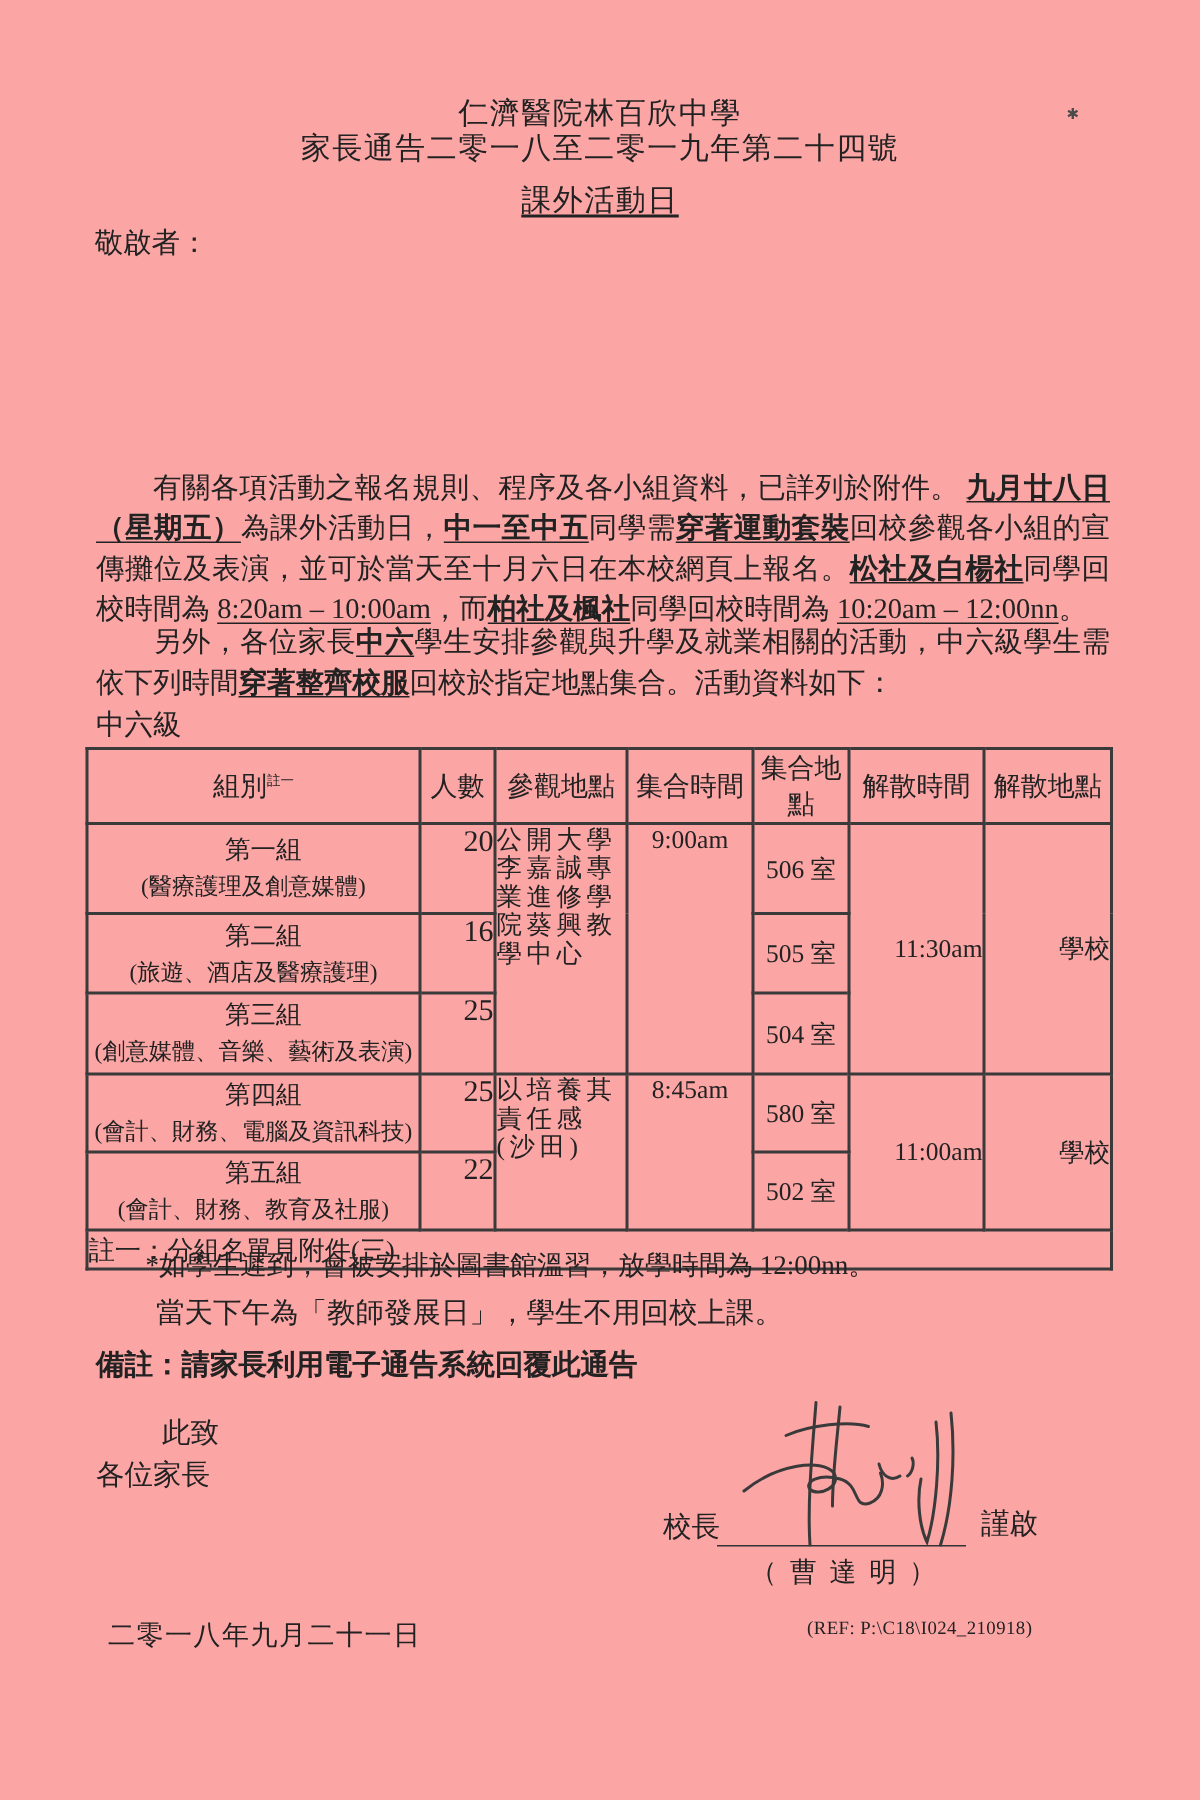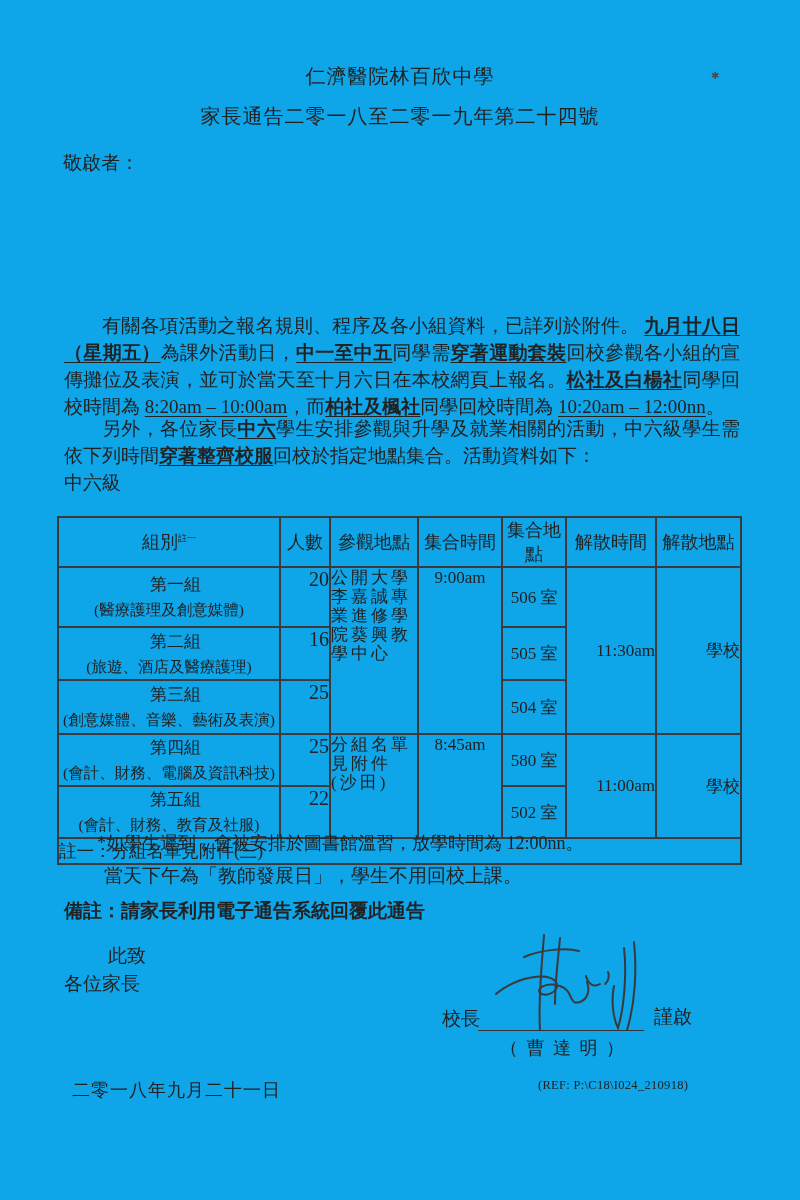--- a/index.html
+++ b/index.html
@@ -1,18 +1,18 @@
 <!DOCTYPE html>
 <html><head>
 <meta charset="utf-8">
 <style>
   html,body{margin:0;padding:0;background:#e8e8e8;}
   .page{
     position:relative;width:800px;height:1200px;margin:0 auto;
-    background:#0ea5e9;color:#222;
+    background:#fca5a5;color:#222;
     font-family:"Liberation Serif","DejaVu Serif",serif;
     overflow:hidden;
   }
   .abs{position:absolute;}
   .ctr{left:0;width:100%;text-align:center;}
   .t20{font-size:20px;line-height:28px;letter-spacing:1px;}
   .para{left:64px;width:676px;font-size:19px;line-height:27px;text-align:justify;text-indent:2em;}
   .u{text-decoration:underline;text-underline-offset:3px;}
   .bu{font-weight:bold;text-decoration:underline;text-underline-offset:3px;}
   .plain19{font-size:19px;line-height:24px;}
@@ -39,37 +39,38 @@
   .sigline{border-bottom:1.6px solid #333;}
   .mark{font-size:10px;color:#4a4a4a;}
   .ref{font-size:12.5px;letter-spacing:0.3px;}
 </style>
 </head>
 <body>
 
 <div class="page">
 
   <div class="abs ctr t20" style="top:62px;">仁濟醫院林百欣中學</div>
-  <div class="abs ctr t20" style="top:102px;">家長通告二零一八至二零一九年第二十四號</div>
+  <div class="abs ctr t20" style="top:85px;">家長通告二零一八至二零一九年第二十四號</div>
+  <div class="abs ctr t20" style="top:120px;"><span class="u">課外活動日</span></div>
   <div class="abs mark" style="left:711px;top:70px;">✱</div>
 
   <div class="abs plain19" style="left:63px;top:151px;font-size:19px;">敬啟者：</div>
 
 
   <div class="abs para" style="top:312px;">
     <span>有關各項活動之報名規則、程序及各小組資料，已詳列於附件。 </span><span class="bu">九月廿八日（星期五）</span><span>為課外活動日，</span><span class="bu">中一至中五</span><span>同學需</span><span class="bu">穿著運動套裝</span><span>回校參觀各小組的宣傳攤位及表演，並可於當天至十月六日在本校網頁上報名。</span><span class="bu">松社及白楊社</span><span>同學回校時間為 </span><span class="u">8:20am – 10:00am</span><span>，而</span><span class="bu">柏社及楓社</span><span>同學回校時間為 </span><span class="u">10:20am – 12:00nn</span><span>。</span>
   </div>
 
   <div class="abs para" style="top:415px;">
     <span>另外，各位家長</span><span class="bu">中六</span><span>學生安排參觀與升學及就業相關的活動，中六級學生需依下列時間</span><span class="bu">穿著整齊校服</span><span>回校於指定地點集合。活動資料如下：</span>
   </div>
 
   <div class="abs" style="left:64px;top:470px;font-size:19px;">中六級</div>
 
-  <table class="act abs" style="left:57px;top:516px;">
+  <table class="act abs" style="left:57px;top:498px;">
     <colgroup>
       <col style="width:222px">
         <col style="width:50px">
         <col style="width:88px">
         <col style="width:84px">
       <col style="width:64px">
         <col style="width:90px">
         <col style="width:85px">
     </colgroup>
     <tbody>
@@ -109,21 +110,21 @@
       </td>
       <td class="cnt">25</td>
       <td class="room">504 室</td>
     </tr>
     <tr class="h50">
       <td class="grp">
         <div class="gname">第四組</div>
         <div class="gdesc">(會計、財務、電腦及資訊科技)</div>
       </td>
       <td class="cnt">25</td>
-      <td class="venue" rowspan="2">分組名單見附件(沙田)</td>
+      <td class="venue" rowspan="2">以培養其責任感(沙田)</td>
       <td class="timetop" rowspan="2">8:45am</td>
       <td class="room">580 室</td>
       <td class="mid" rowspan="2">11:00am</td>
       <td class="mid" rowspan="2">學校</td>
     </tr>
     <tr class="h50">
       <td class="grp">
         <div class="gname">第五組</div>
         <div class="gdesc">(會計、財務、教育及社服)</div>
       </td>

